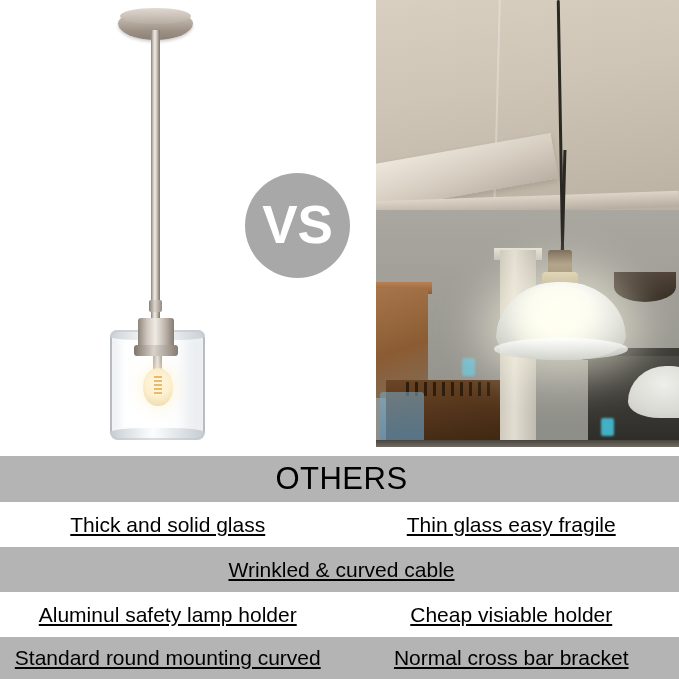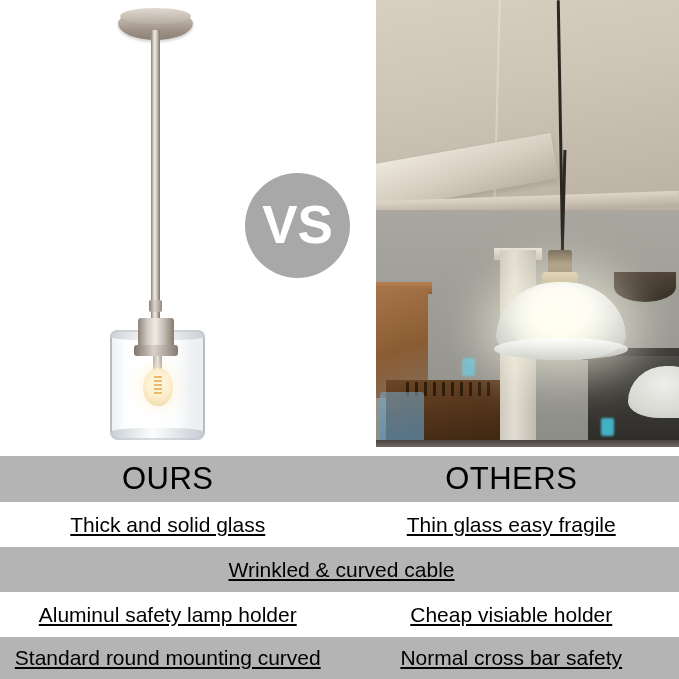--- a/index.html
+++ b/index.html
@@ -303,37 +303,36 @@
     </div>
 
     <div id="vs-badge" style="background: rgb(168, 168, 168);">
       <span id="vs-text" style="color: rgb(255, 255, 255);">VS</span>
     </div>
   </div>
 
   <div id="table">
 
     <div class="band header" style="background: rgb(180, 180, 180);">
-      <div class="cell left">OURS</div>
       <div class="cell right">OTHERS</div>
     </div>
 
     <div class="band r0" style="background: rgb(255, 255, 255);">
       <div class="cell body left">Thick and solid glass</div>
       <div class="cell body right">Thin glass easy fragile</div>
     </div>
 
     <div class="band r1" style="background: rgb(180, 180, 180);">
       <div class="cell body right">Wrinkled &amp; curved cable</div>
     </div>
 
     <div class="band r2" style="background: rgb(255, 255, 255);">
       <div class="cell body left">Aluminul safety lamp holder</div>
       <div class="cell body right">Cheap visiable holder</div>
     </div>
 
     <div class="band r3" style="background: rgb(180, 180, 180);">
       <div class="cell body left">Standard round mounting curved</div>
-      <div class="cell body right">Normal cross bar safety</div>
+      <div class="cell body right">Normal cross bar bracket</div>
     </div>
 
   </div>
 </div>
 
 </body></html>

